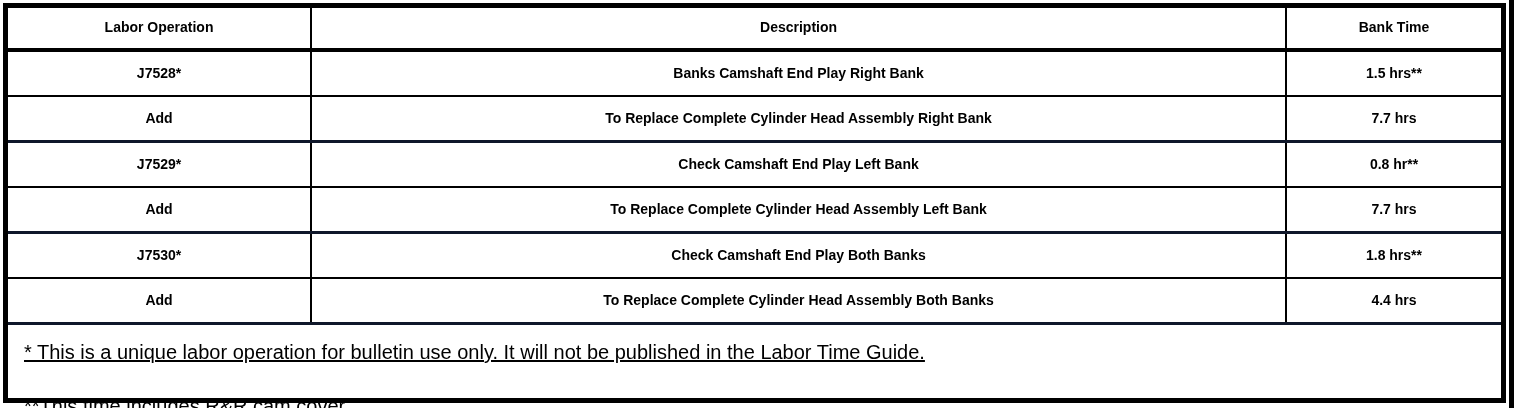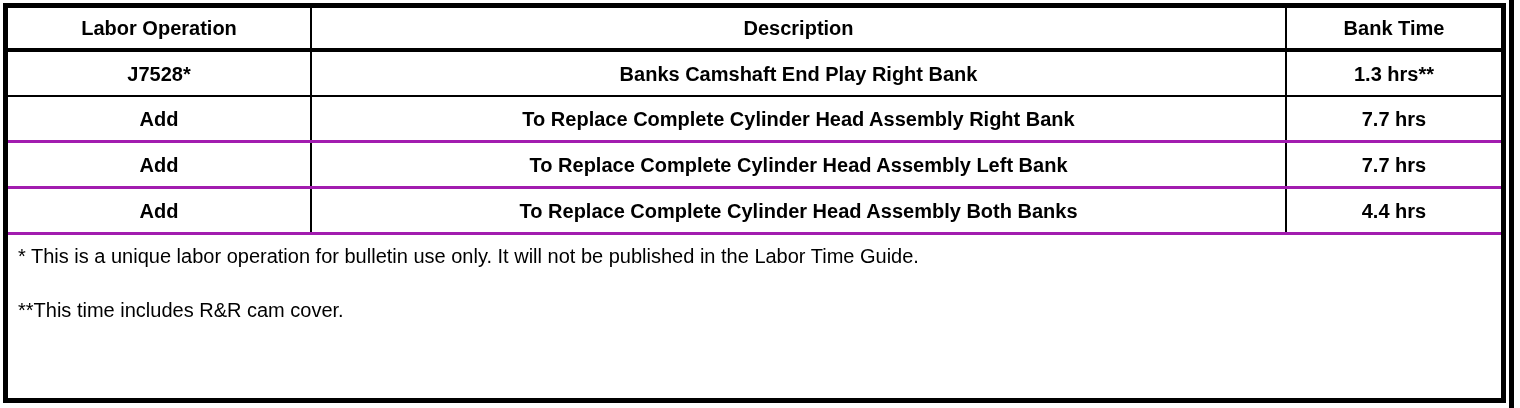--- a/index.html
+++ b/index.html
@@ -31,47 +31,48 @@
     border-collapse: collapse;
     table-layout: fixed;
   }
   table.labor-table col.c-op   { width: 20.3%; }
   table.labor-table col.c-desc { width: 65.3%; }
   table.labor-table col.c-time { width: 14.4%; }
 
   th, td {
     text-align: center;
     vertical-align: middle;
-    font-size: 20px;
+    font-size: 14px;
     line-height: 1.1;
     padding: 2px 4px;
     overflow: hidden;
     white-space: nowrap;
   }
   td + td, th + th {
     border-left: 2px solid #000000;
   }
   tr.header-row th {
     font-weight: bold;
     height: 36px;
     border-bottom: 4px solid #000000;
   }
   tr.data-row td { height: 39px; font-weight: bold; }
   tr.sep-thin td  { border-bottom: 2px solid #000000; }
-  tr.sep-thick td { border-bottom: 3px solid #a21caf; }
+  tr.sep-thick td { border-bottom: 3px solid #0f172a; }
 
   td.footer-cell {
     text-align: left;
     vertical-align: top;
     white-space: normal;
     padding: 8px 10px 6px 8px;
     font-size: 20px;
   }
   td.footer-cell p {
-    margin: 2px;
+    margin: 8px;
+    text-decoration: underline;
   }
   td.footer-cell p.fn2 {
     margin-top: 32px;
   }
   .page-edge-line {
     position: absolute;
     left: 1509px;
     top: 0;
     width: 5px;
     height: 408px;
@@ -90,31 +91,41 @@
     </colgroup>
     <tbody>
         <tr class="header-row">
       <th>Labor Operation</th>
       <th>Description</th>
       <th>Bank Time</th>
     </tr>
     <tr class="data-row sep-thin">
       <td>J7528*</td>
       <td>Banks Camshaft End Play Right Bank</td>
-      <td>1.3 hrs**</td>
+      <td>1.5 hrs**</td>
     </tr>
     <tr class="data-row sep-thick">
       <td>Add</td>
       <td>To Replace Complete Cylinder Head Assembly Right Bank</td>
       <td>7.7 hrs</td>
     </tr>
+    <tr class="data-row sep-thin">
+      <td>J7529*</td>
+      <td>Check Camshaft End Play Left Bank</td>
+      <td>0.8 hr**</td>
+    </tr>
     <tr class="data-row sep-thick">
       <td>Add</td>
       <td>To Replace Complete Cylinder Head Assembly Left Bank</td>
       <td>7.7 hrs</td>
+    </tr>
+    <tr class="data-row sep-thin">
+      <td>J7530*</td>
+      <td>Check Camshaft End Play Both Banks</td>
+      <td>1.8 hrs**</td>
     </tr>
     <tr class="data-row sep-thick">
       <td>Add</td>
       <td>To Replace Complete Cylinder Head Assembly Both Banks</td>
       <td>4.4 hrs</td>
     </tr>
     <tr>
       <td class="footer-cell" colspan="3">
         <p class="fn1">* This is a unique labor operation for bulletin use only. It will not be published in the Labor Time Guide.</p>
         <p class="fn2">**This time includes R&amp;R cam cover.</p>

